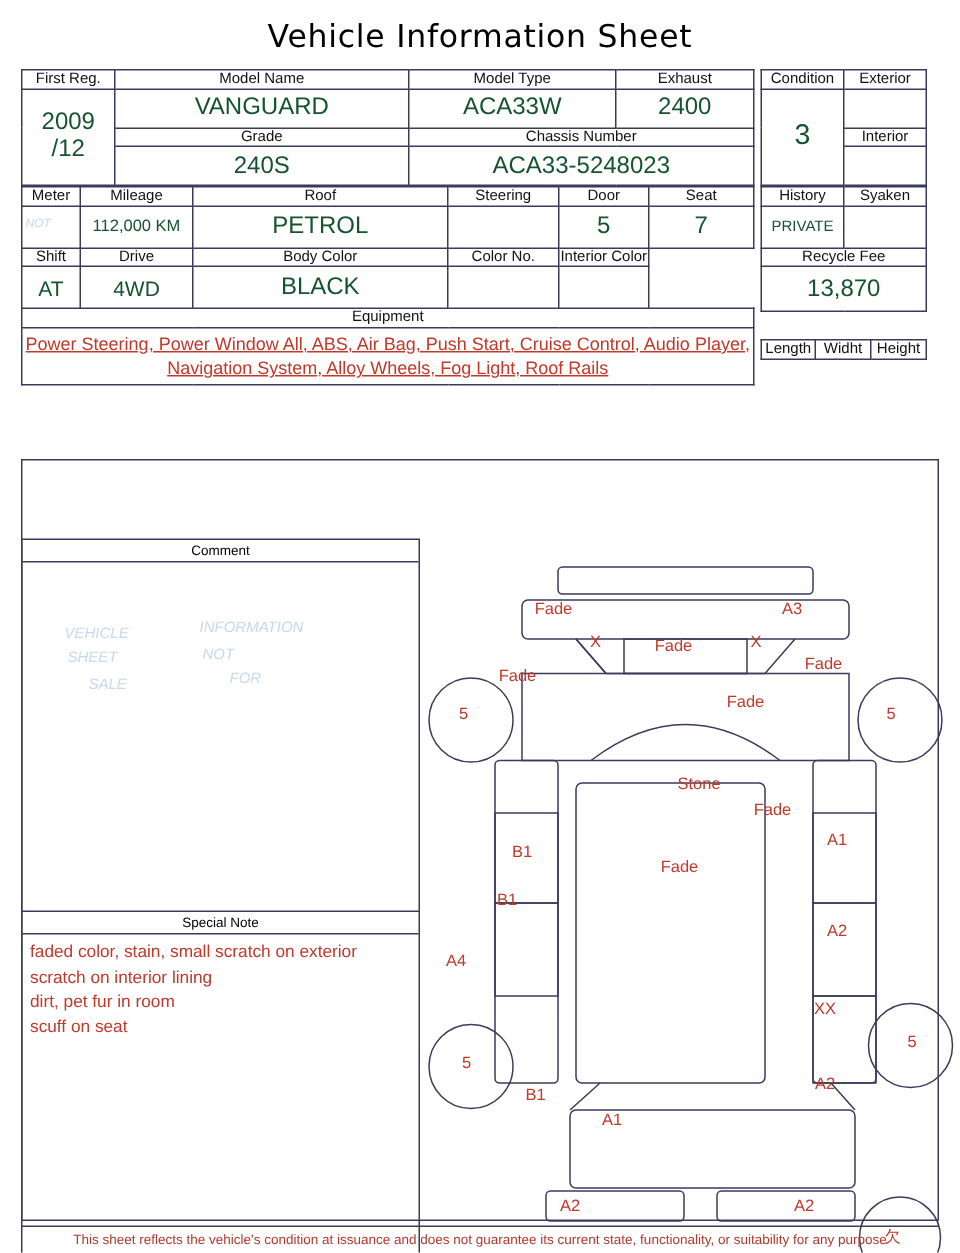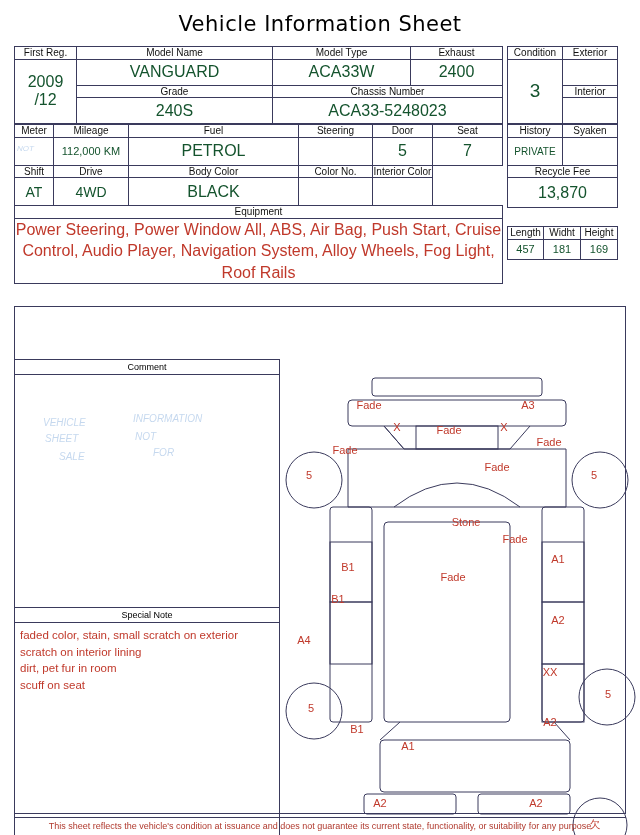--- a/index.html
+++ b/index.html
@@ -58,24 +58,25 @@
     gap: 0;
   }
   .left-top { flex: 0 0 488px; }
   .right-top { flex: 0 0 110px; margin-left: 4px; }
 
   table.t1 { width: 488px; }
   table.t2 { width: 110px; }
 
   .eq-text {
     color: #c0392b;
-    font-size: 16px;
+    font-size: 12px;
     text-align: left;
     padding: 2px 4px;
     line-height: 1.35;
+    text-decoration: underline;
   }
 
   
   .bottom {
     display: flex;
     padding: 4px 0 0 14px;
     margin-top: 48px;
   }
   .comment-col {
     flex: 0 0 266px;
@@ -214,21 +215,21 @@
             <col style="width:75px">
             <col style="width:170px">
           <col style="width:74px">
             <col style="width:60px">
             <col style="width:70px">
         </colgroup>
         <tbody>
             <tr>
           <td class="lbl">Meter</td>
           <td class="lbl">Mileage</td>
-          <td class="lbl">Fuel</td>
+          <td class="lbl">Roof</td>
           <td class="lbl">Steering</td>
           <td class="lbl">Door</td>
           <td class="lbl">Seat</td>
         </tr>
         <tr style="height:28px">
           <td style="position:relative">
             <span class="wm" style="left:2px;top:6px;font-size:8px">NOT</span>
           </td>
           <td class="val v-sm">112,000 KM</td>
           <td class="val v-lg">PETROL</td>
@@ -287,25 +288,20 @@
         <colgroup>
             <col style="width:36px">
             <col style="width:37px">
             <col style="width:37px">
           </colgroup>
         <tbody>
             <tr>
           <td class="lbl">Length</td>
           <td class="lbl">Widht</td>
           <td class="lbl">Height</td>
-        </tr>
-        <tr style="height:20px">
-          <td class="val v-sm">457</td>
-          <td class="val v-sm">181</td>
-          <td class="val v-sm">169</td>
         </tr>
       </tbody>
         </table>
     </div>
   </div>
 
   <div class="outerframe"></div>
 
   <div class="bottom" style="position:absolute; left:0; top:307px; width:640px;">
     <div class="comment-col">

